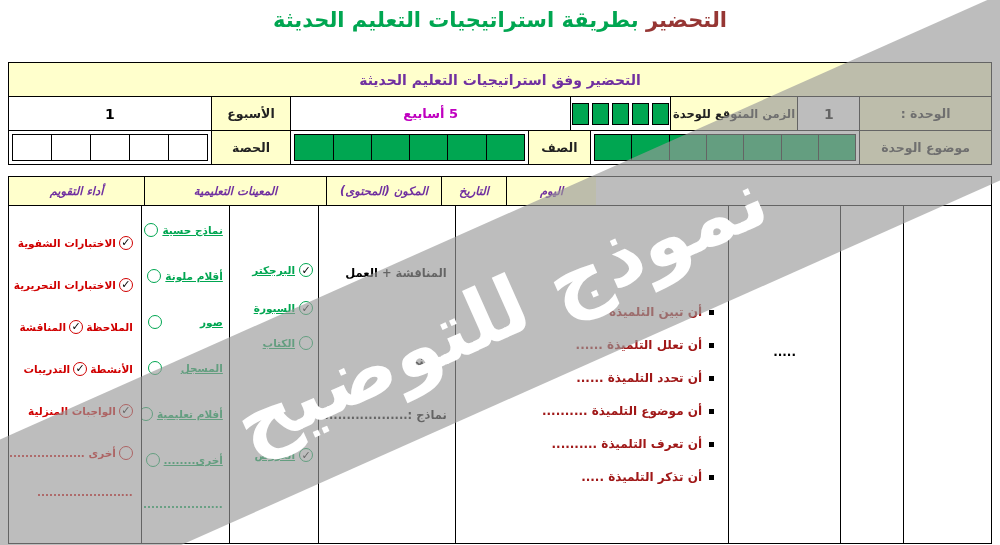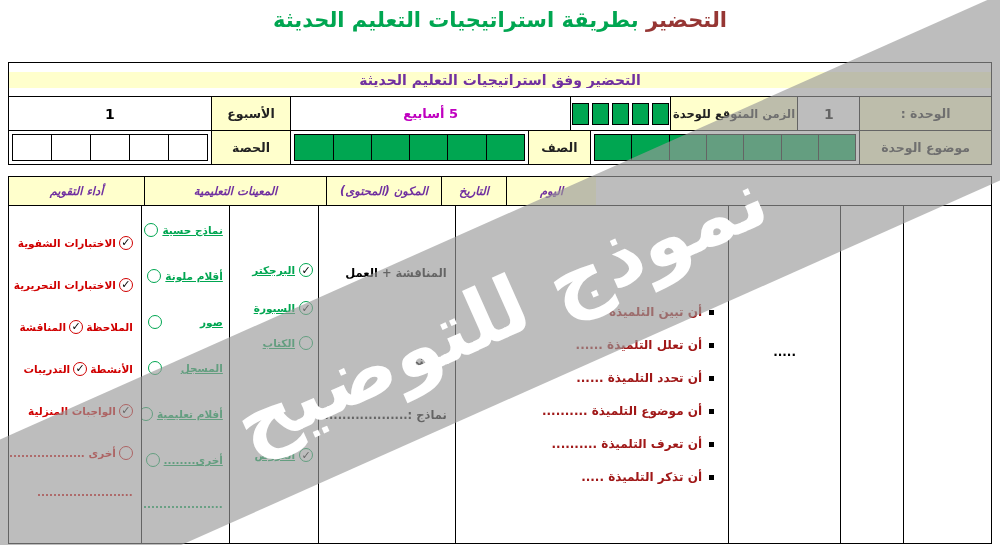--- a/index.html
+++ b/index.html
@@ -22,21 +22,21 @@
 
   
   .tbl { position: absolute; left: 8px; width: 984px; border: 1px solid #000; background: #fff; }
   .top-tbl { top: 62px; }
   .main-tbl { top: 176px; }
   .trow { display: flex; width: 100%; }
   .trow + .trow { border-top: 1px solid #000; }
   .cell { border-left: 1px solid #000; position: relative; overflow: hidden; }
   .trow .cell:first-child { border-left: none; }
 
-  .rowA { height: 33px; align-items: center; }
+  .rowA { height: 33px; }
   .rowB { height: 34px; }
   .rowC { height: 34px; }
 
   .yellow { background: var(--yellow); }
   .banner { width: 100%; display: flex; align-items: center; justify-content: center;
             color: var(--purple); font-weight: bold; font-size: 14px; }
   .lbl { display: flex; align-items: center; justify-content: center;
          font-weight: bold; font-size: 12.5px; color: #222; white-space: nowrap; }
   .small-lbl { font-size: 11.5px; }
   .val { display: flex; align-items: center; justify-content: center;

